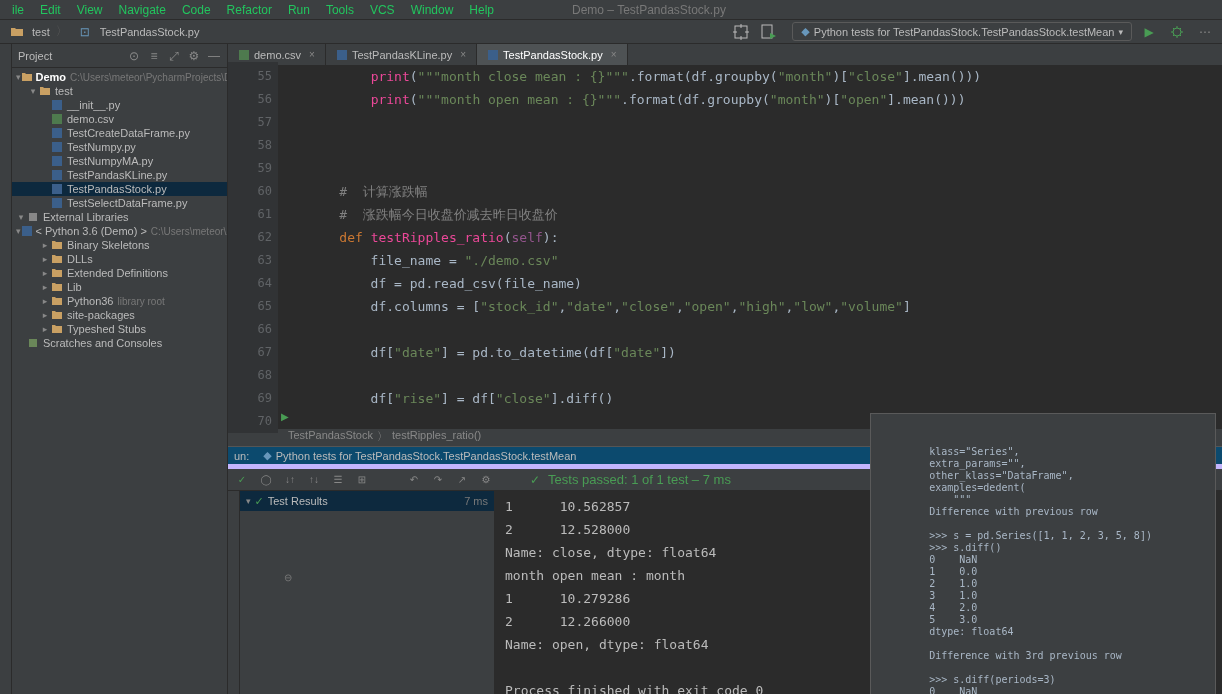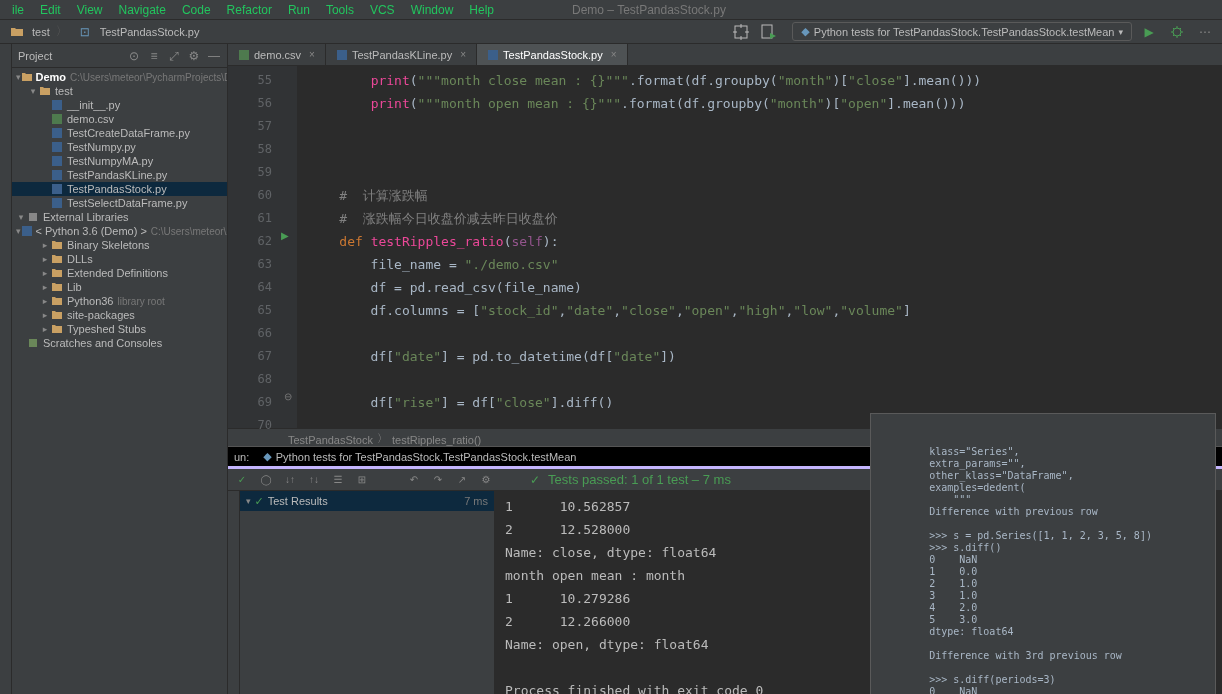--- a/index.html
+++ b/index.html
@@ -115,20 +115,21 @@
   cursor: pointer;
   gap: 4px;
 }
 .tab.active { background: #4e5254; color: #fff; }
 .tab .close { color: #888; margin-left: 4px; font-size: 10px; }
 .editor-body {
   flex: 1;
   display: flex;
   position: relative;
   min-height: 0;
+  align-items: center;
 }
 .gutter {
   width: 50px;
   background: #313335;
   color: #606366;
   font-family: 'Consolas', monospace;
   font-size: 12px;
   text-align: right;
   padding: 3px 6px 0 0;
   line-height: 23px;
@@ -185,40 +186,40 @@
   z-index: 100;
 }
 .doc-popup .link { color: #5896ba; }
 .doc-popup .deco { color: #bbb75f; }
 .breadcrumb-bar {
   height: 18px;
   background: #3c3f41;
   font-size: 11px;
   color: #888;
   display: flex;
-  align-items: flex-end;
+  align-items: flex-start;
   padding-left: 60px;
   border-top: 1px solid #2b2b2b;
 }
 .breadcrumb-bar span { margin-right: 4px; }
 .run-panel {
   height: 248px;
   background: #2b2b2b;
   border-top: 1px solid #555;
   display: flex;
   flex-direction: column;
 }
 .run-header {
   height: 22px;
-  background: #000000;
+  background: #0c4a6e;
   display: flex;
   align-items: center;
   padding: 0 6px;
   font-size: 11px;
-  border-bottom: 3px solid #c4b5fd;
+  border-bottom: 5px solid #c4b5fd;
 }
 .run-tab { display: flex; align-items: center; gap: 4px; padding: 0 8px; cursor: pointer; }
 .run-toolbar {
   height: 22px;
   background: #3c3f41;
   display: flex;
   align-items: center;
   gap: 8px;
   padding: 0 6px;
   border-bottom: 1px solid #2b2b2b;

